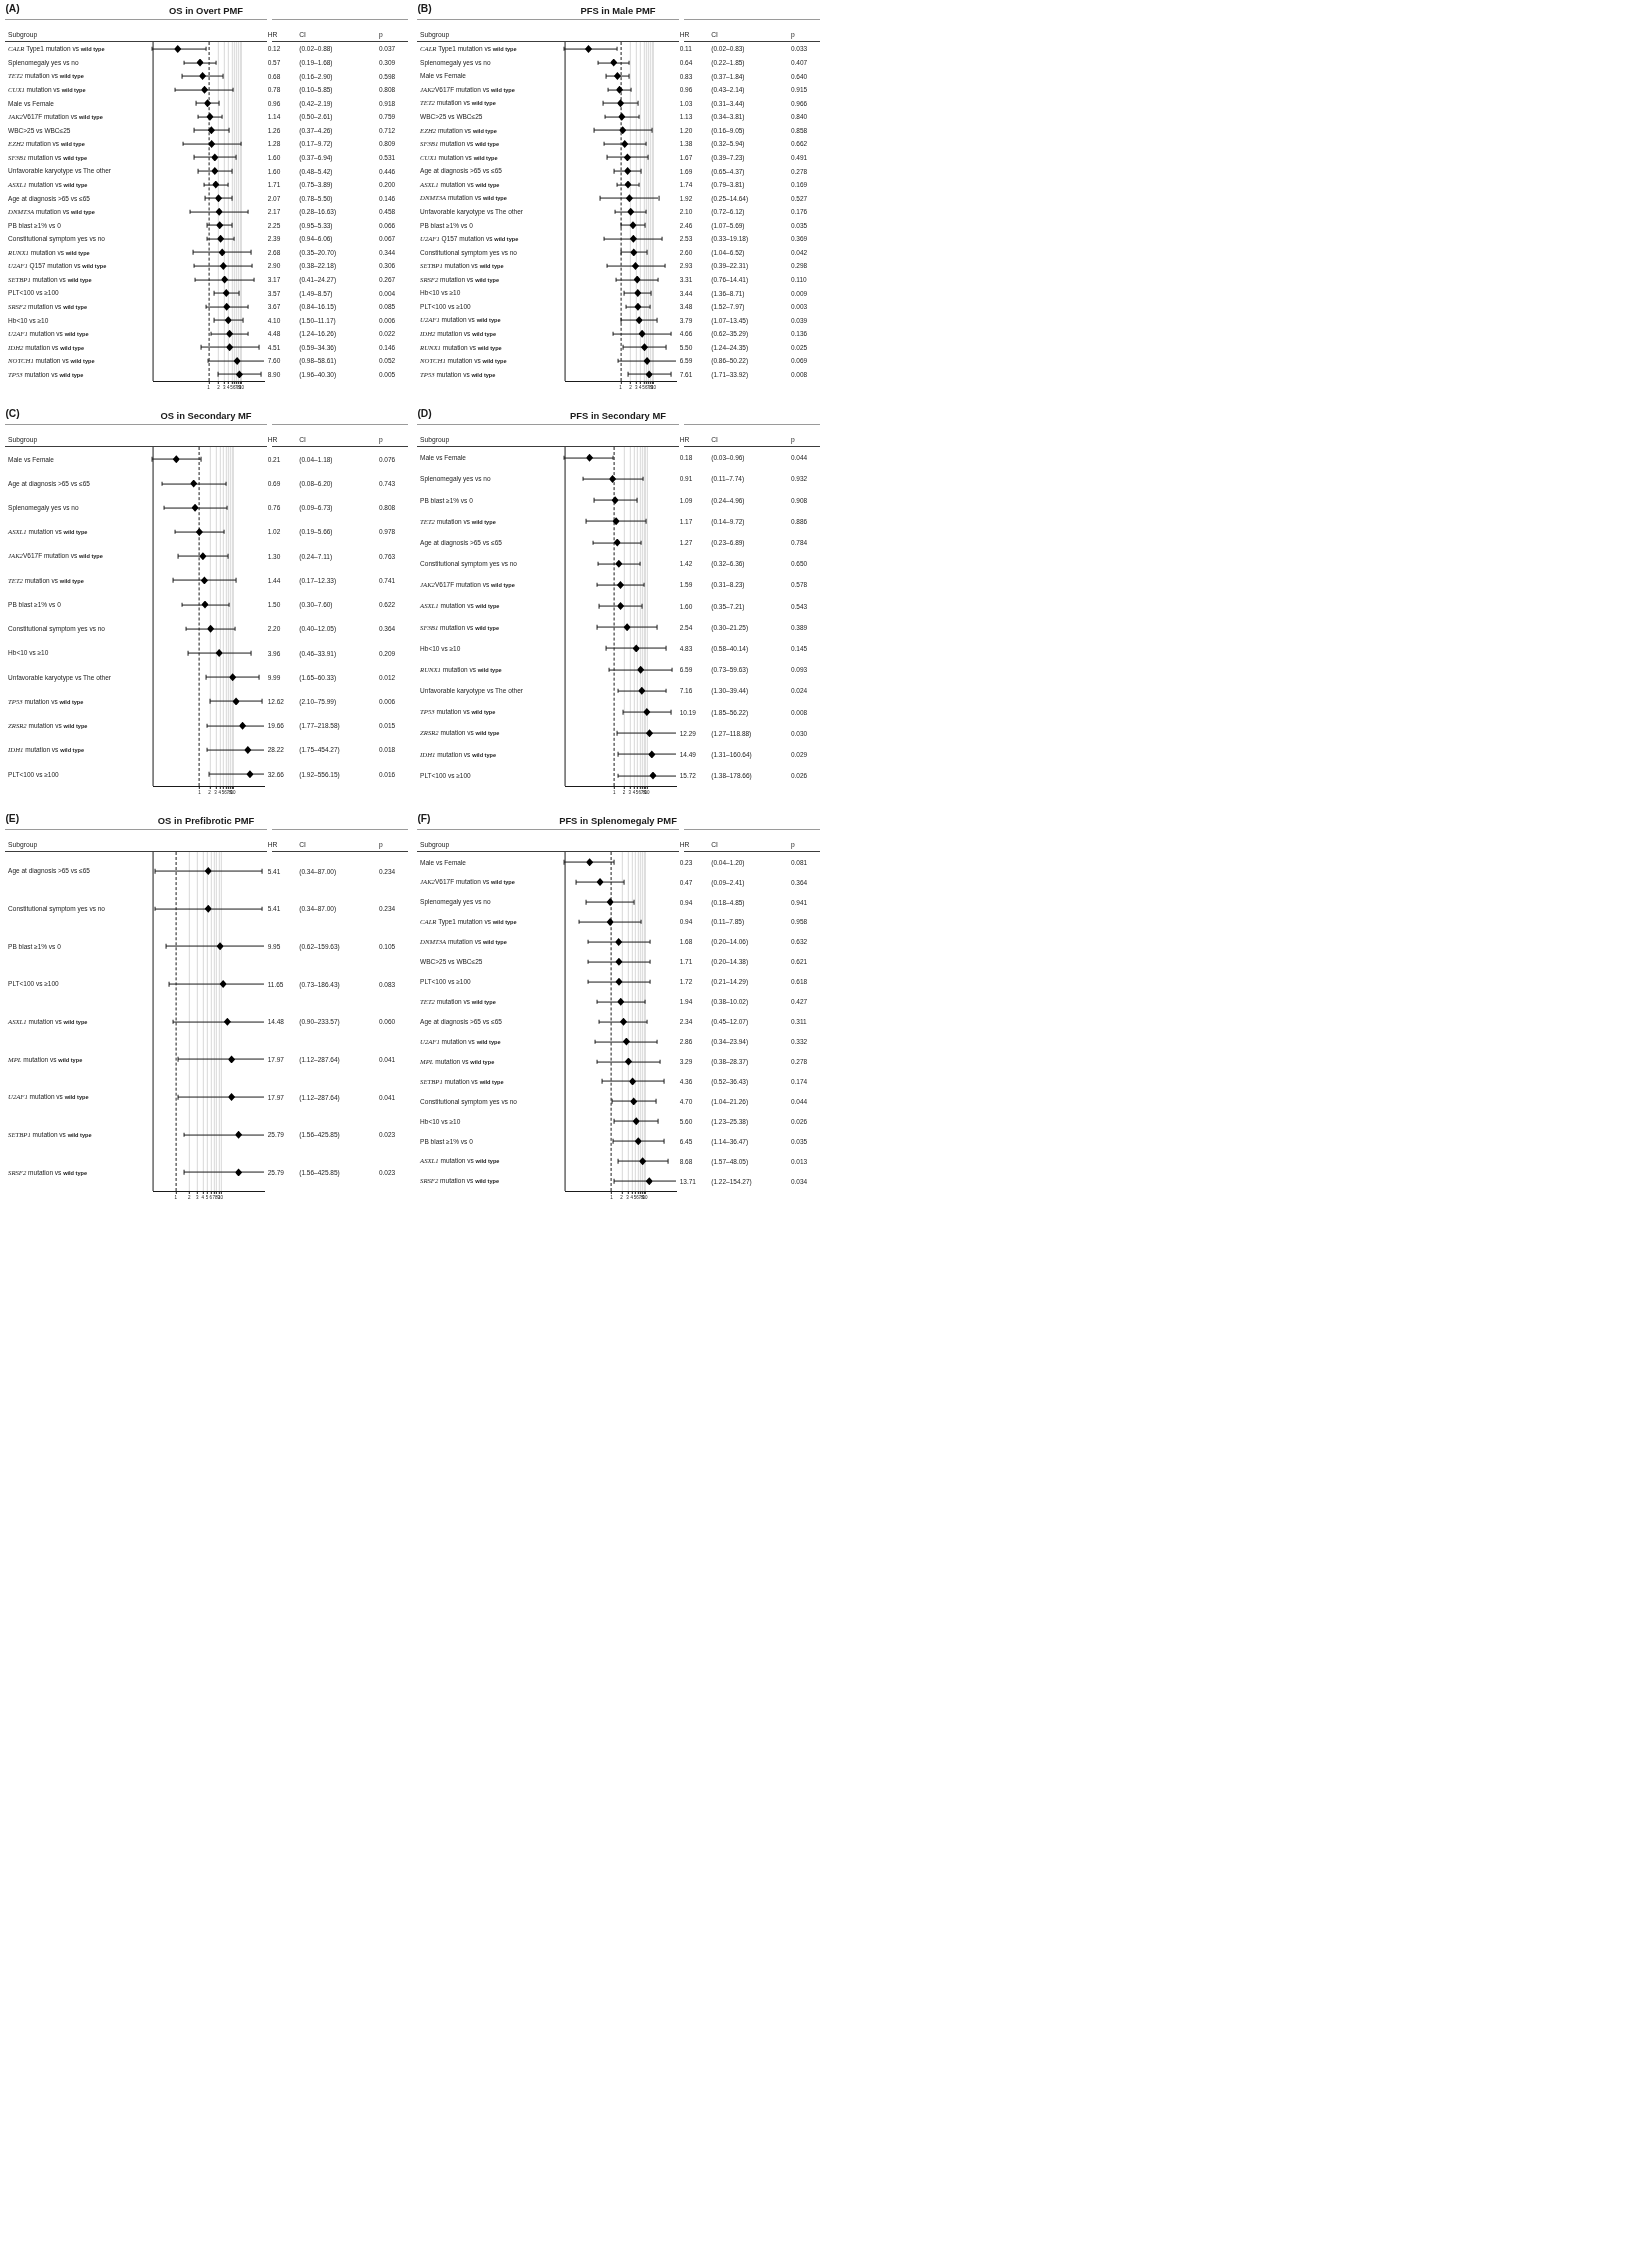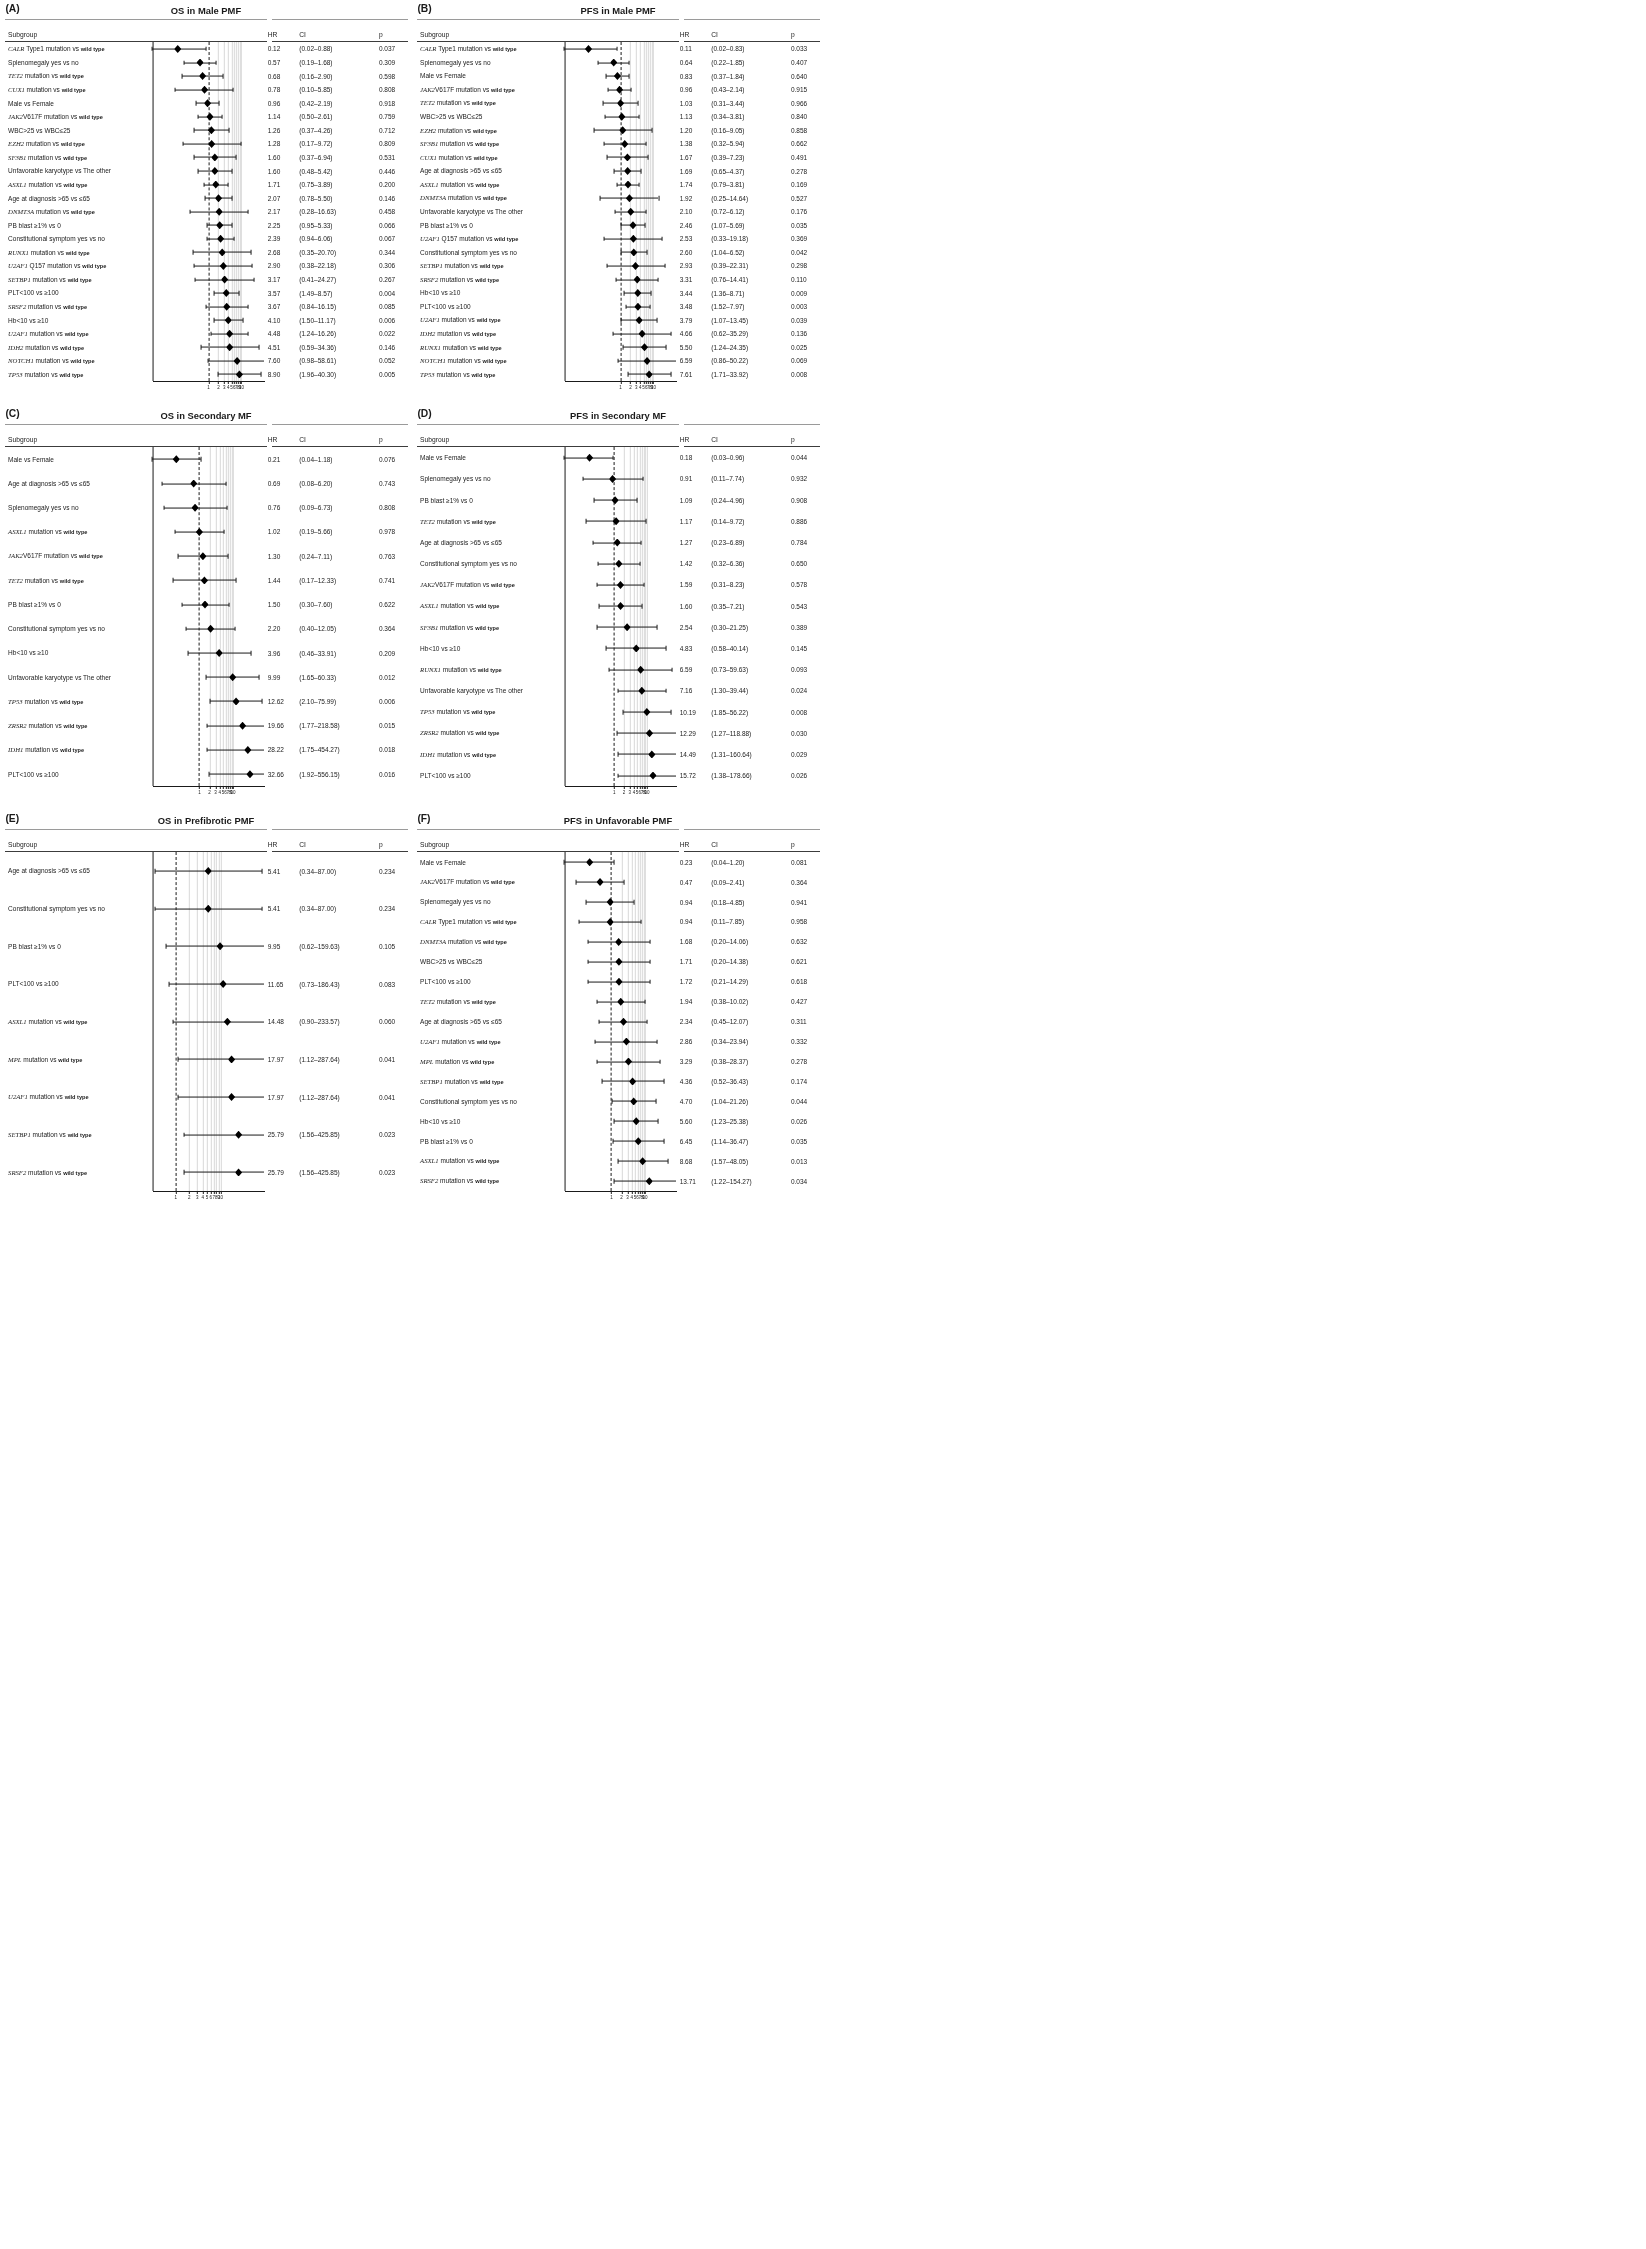--- a/index.html
+++ b/index.html
@@ -44,21 +44,21 @@
   .tick{position:absolute;top:0.9px;width:0.4px;height:2.2px;background:var(--ink);transform:translateX(-50%);}
   .tlab{position:absolute;top:4px;font-size:4.5px;transform:translateX(-50%);}
 </style>
 </head>
 <body>
 
 <main id="figure">
     <section class="panel">
       <div class="panel-head">
         <span class="panel-letter">(A)</span>
-        <h2 class="panel-title">OS in Male PMF</h2>
+        <h2 class="panel-title">OS in Overt PMF</h2>
       </div>
       <div class="ftable">
         <div class="hdr">
           <div class="rule rule-t1"></div>
           <div class="rule rule-t2"></div>
           <div class="rule rule-b1"></div>
           <div class="rule rule-b2"></div>
           <div class="hcell subgroup">Subgroup</div>
           <div class="hcell"></div>
           <div class="hcell">HR</div>
@@ -1392,21 +1392,21 @@
             <div class="tlab" style="left: 58.9634%;">9</div>
             <div class="tick" style="left: 60.7899%;"></div>
             <div class="tlab" style="left: 60.7899%;">10</div>
           </div>
         </div>
       </div>
     </section>
     <section class="panel">
       <div class="panel-head">
         <span class="panel-letter">(F)</span>
-        <h2 class="panel-title">PFS in Unfavorable PMF</h2>
+        <h2 class="panel-title">PFS in Splenomegaly PMF</h2>
       </div>
       <div class="ftable">
         <div class="hdr">
           <div class="rule rule-t1"></div>
           <div class="rule rule-t2"></div>
           <div class="rule rule-b1"></div>
           <div class="rule rule-b2"></div>
           <div class="hcell subgroup">Subgroup</div>
           <div class="hcell"></div>
           <div class="hcell">HR</div>

